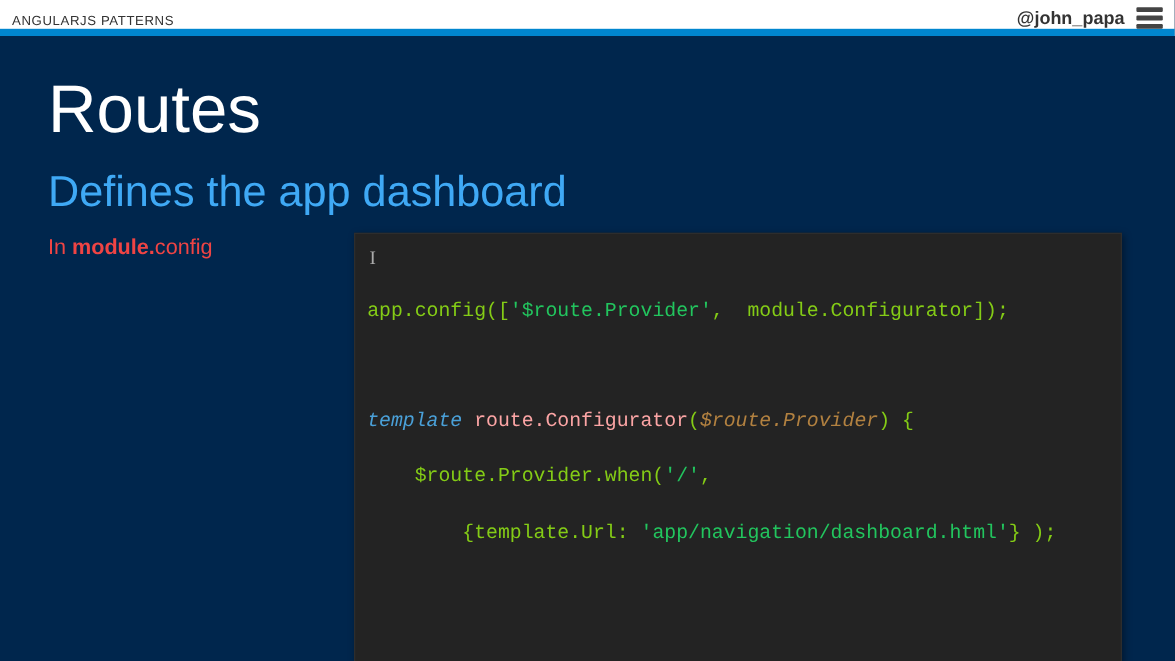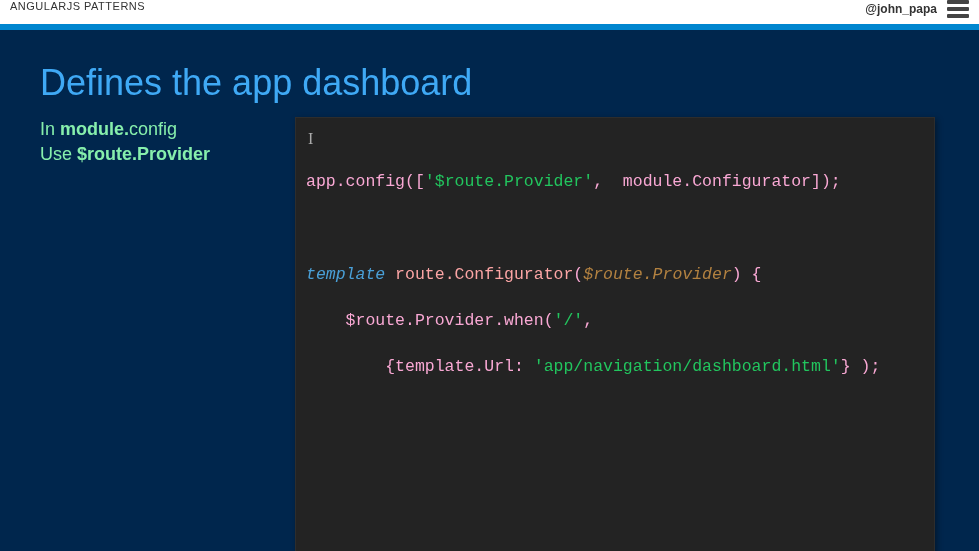--- a/index.html
+++ b/index.html
@@ -9,41 +9,41 @@
     height: 551px;
     background: #00264d;
     font-family: "Segoe UI", "Helvetica Neue", Arial, sans-serif;
     overflow: hidden;
     color: #ffffff;
   }
   .topbar {
     background: #ffffff;
     height: 30px;
     display: flex;
-    align-items: flex-start;
+    align-items: flex-end;
     justify-content: space-between;
     padding: 0 10px;
     border-bottom: 6px solid #0086cf;
     box-sizing: border-box;
   }
   .topbar-left {
     font-size: 11px;
     letter-spacing: 0.5px;
     color: #333333;
     font-weight: 400;
     font-variant: small-caps;
   }
   .topbar-right {
     display: flex;
     align-items: center;
     gap: 10px;
   }
   .handle {
     color: #333333;
-    font-size: 12px;
+    font-size: 15px;
     font-weight: 700;
   }
   .menu-icon {
     display: flex;
     flex-direction: column;
     gap: 3px;
     cursor: pointer;
   }
   .menu-icon span {
     display: block;
@@ -74,21 +74,21 @@
     margin-top: 12px;
   }
   .bullets {
     width: 255px;
     padding-top: 2px;
     flex-shrink: 0;
   }
   .bullets p {
     margin: 0 0 4px 0;
     font-size: 18px;
-    color: #86efac;
+    color: #ef4444;
     font-weight: 400;
   }
   .bullets .bold {
     font-weight: 600;
   }
   .code-block {
     background: #232323;
     padding: 6px 10px 14px 10px;
     width: 640px;
     box-sizing: border-box;
@@ -103,21 +103,21 @@
   .cursor {
     position: absolute;
     left: 12px;
     top: 10px;
     color: #aaaaaa;
     font-family: serif;
     font-size: 16px;
     pointer-events: none;
   }
   .code-block span { white-space: pre; }
-  .c-white   { color: #f9a8d4; }
+  .c-white   { color: #84cc16; }
   .c-string  { color: #22c55e; }
   .c-keyword { color: #4aa0d8; font-style: italic; }
   .c-func    { color: #fca5a5; }
   .c-param   { color: #b28140; font-style: italic; }
   .code-line { display:block; }
 </style>
 </head>
 <body>
 
 <div class="topbar">
@@ -126,29 +126,27 @@
     <div class="handle">@john_papa</div>
     <div class="menu-icon">
       <span></span>
         <span></span>
         <span></span>
     </div>
   </div>
 </div>
 
 <div class="slide">
+  <h1 class="title">Routes</h1>
   <p class="subtitle">Defines the app dashboard</p>
 
   <div class="body-row">
     <div class="bullets">
       <p>
         <span>In </span><span class="bold">module.</span><span>config</span>
-      </p>
-      <p>
-        <span>Use </span><span class="bold">$route.Provider</span>
       </p>
     </div>
 
     <div class="code-block">
       <span class="cursor">I</span>
 <span class="code-line"><span class="c-white">app.config([</span><span class="c-string">'$route.Provider'</span><span class="c-white">,  module.Configurator]);</span></span>
 <span class="code-line"> </span>
 <span class="code-line"><span class="c-keyword">template</span><span class="c-func"> route.Configurator</span><span class="c-white">(</span><span class="c-param">$route.Provider</span><span class="c-white">) {</span></span>
 <span class="code-line"><span class="c-white">    $route.Provider.when(</span><span class="c-string">'/'</span><span class="c-white">,</span></span>
 <span class="code-line"><span class="c-white">        {template.Url: </span><span class="c-string">'app/navigation/dashboard.html'</span><span class="c-white">} );</span></span>

